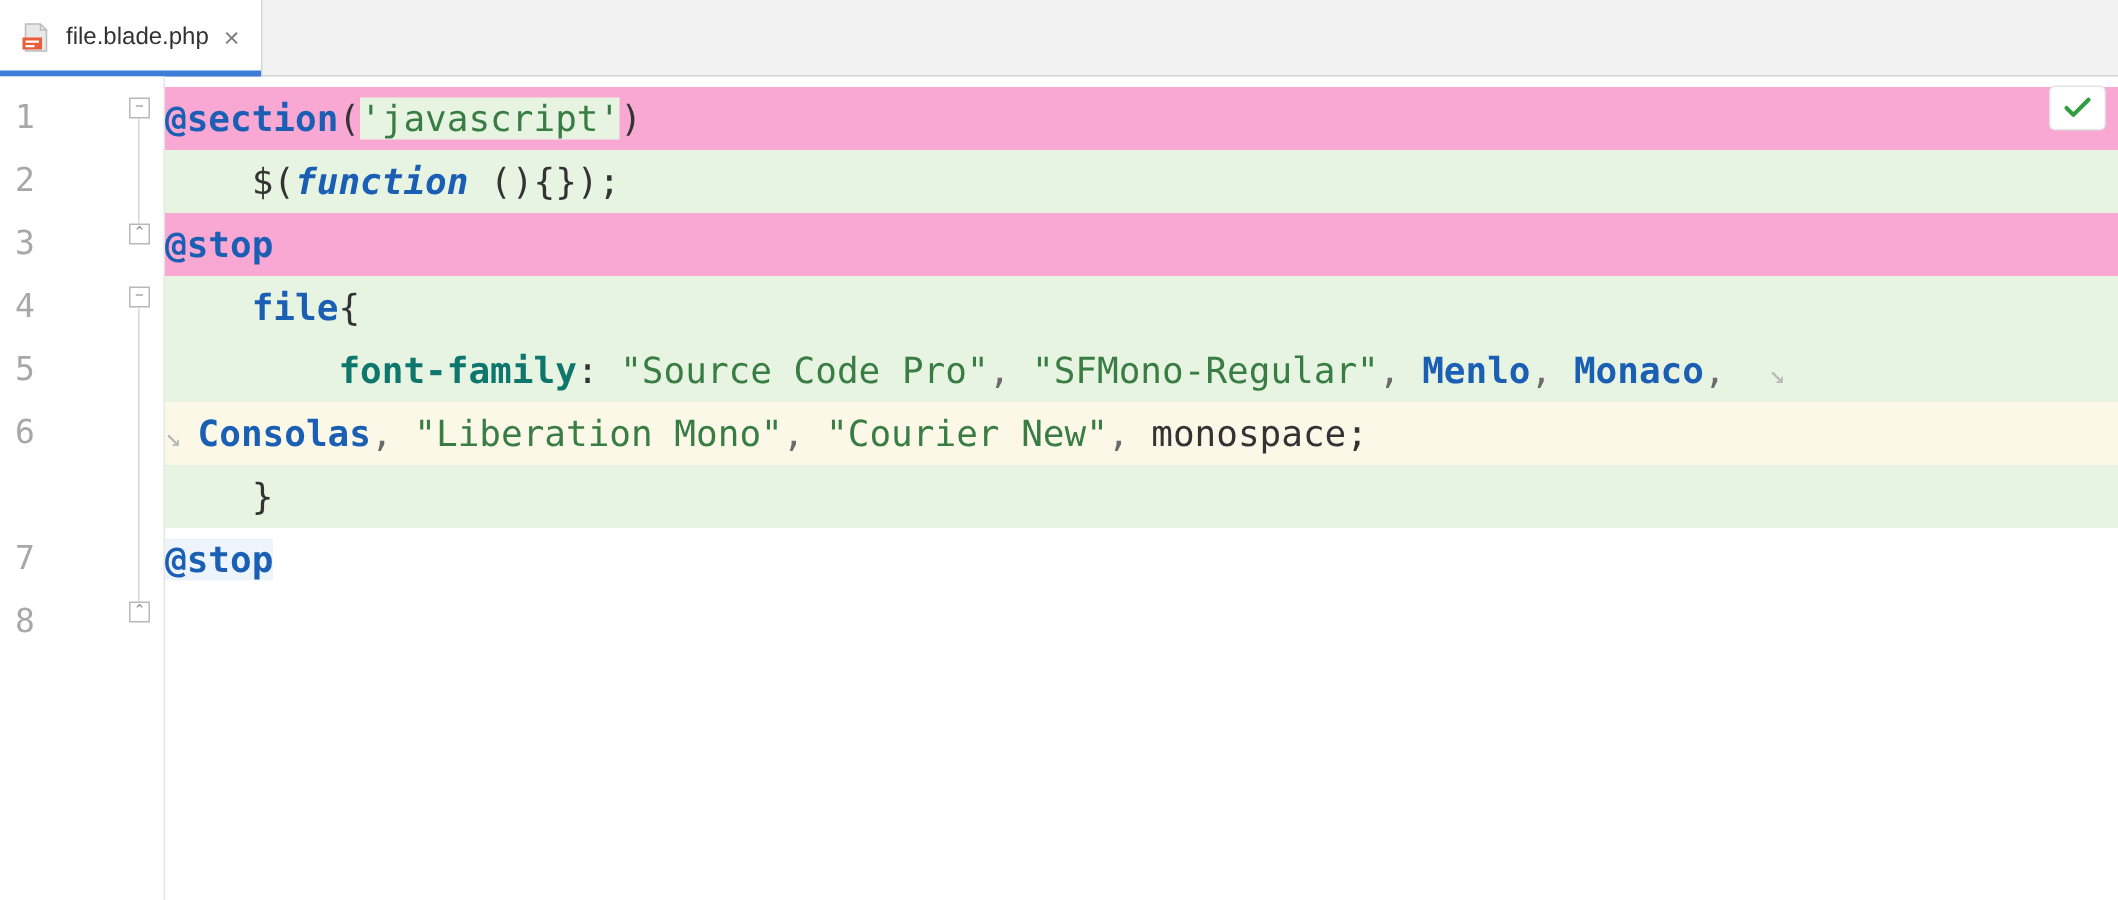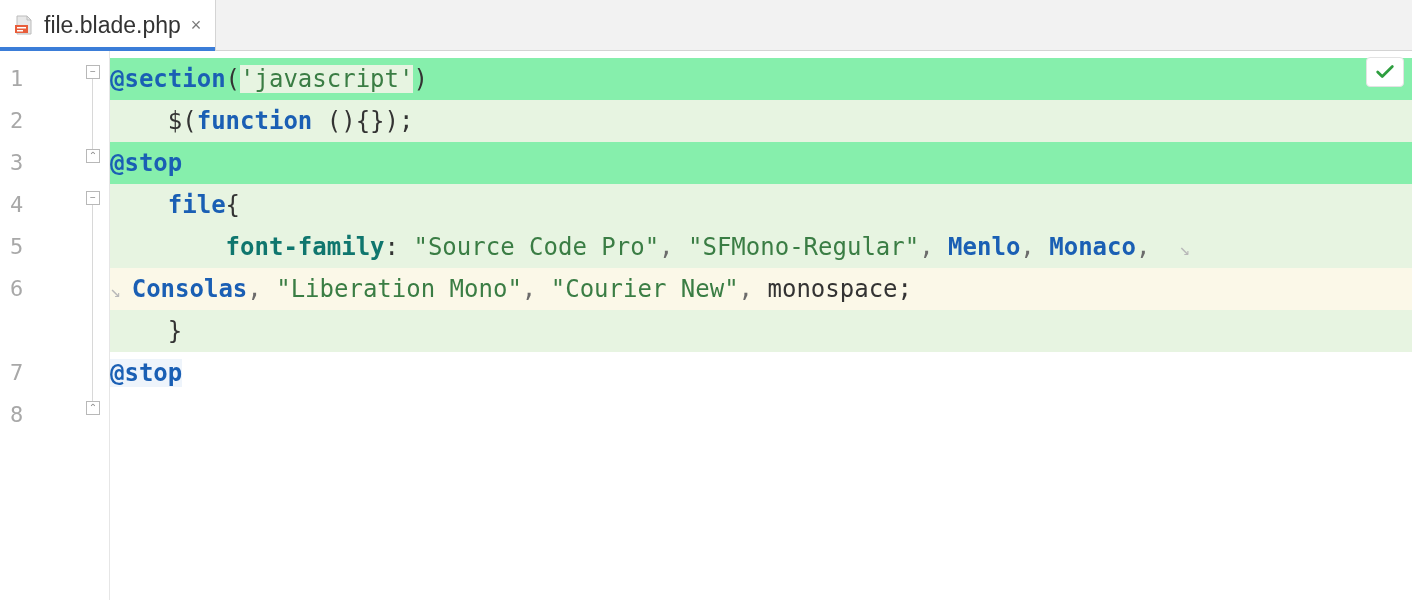--- a/index.html
+++ b/index.html
@@ -28,21 +28,21 @@
   }
   .tab::after {
     content: "";
     position: absolute;
     left: 0; right: 0; bottom: -1px;
     height: 4px;
     background: #3b7dd8;
   }
   .tab-icon svg { display: block; }
   .tab-label {
-    font-size: 23px;
+    font-size: 16px;
     color: #333;
   }
   .tab-close {
     font-size: 18px;
     color: #7a7a7a;
     cursor: pointer;
     padding: 0 2px;
   }
   .editor-wrap {
     display: flex;
@@ -90,26 +90,26 @@
     font-family: "Menlo","Consolas",monospace;
     font-size: 24px;
     padding-top: 7px;
   }
   .line {
     height: 42px;
     line-height: 42px;
     white-space: pre;
     padding-left: 0;
   }
-  .bg-blue { background: #86efac; }
+  .bg-blue { background: #f9a8d4; }
   .bg-green { background: #e7f4e1; }
   .bg-yellow { background: #fbf8e8; }
   .c-dir { color: #1a5fb4; font-weight: 600; }
   .c-str { color: #3a7d44; }
-  .c-kw  { color: #1a5fb4; font-weight: 600; }
+  .c-kw  { color: #1a5fb4; font-weight: 600; font-style: italic; }
   .c-id  { color: #1a5fb4; font-weight: 600; }
   .c-prop{ color: #0f766e; font-weight: 600; }
   .c-plain{ color: #333; }
   .c-gray{ color: #6b6b6b; }
   .status-check {
     position: absolute;
     top: 6px;
     right: 8px;
     width: 38px;
     height: 30px;

